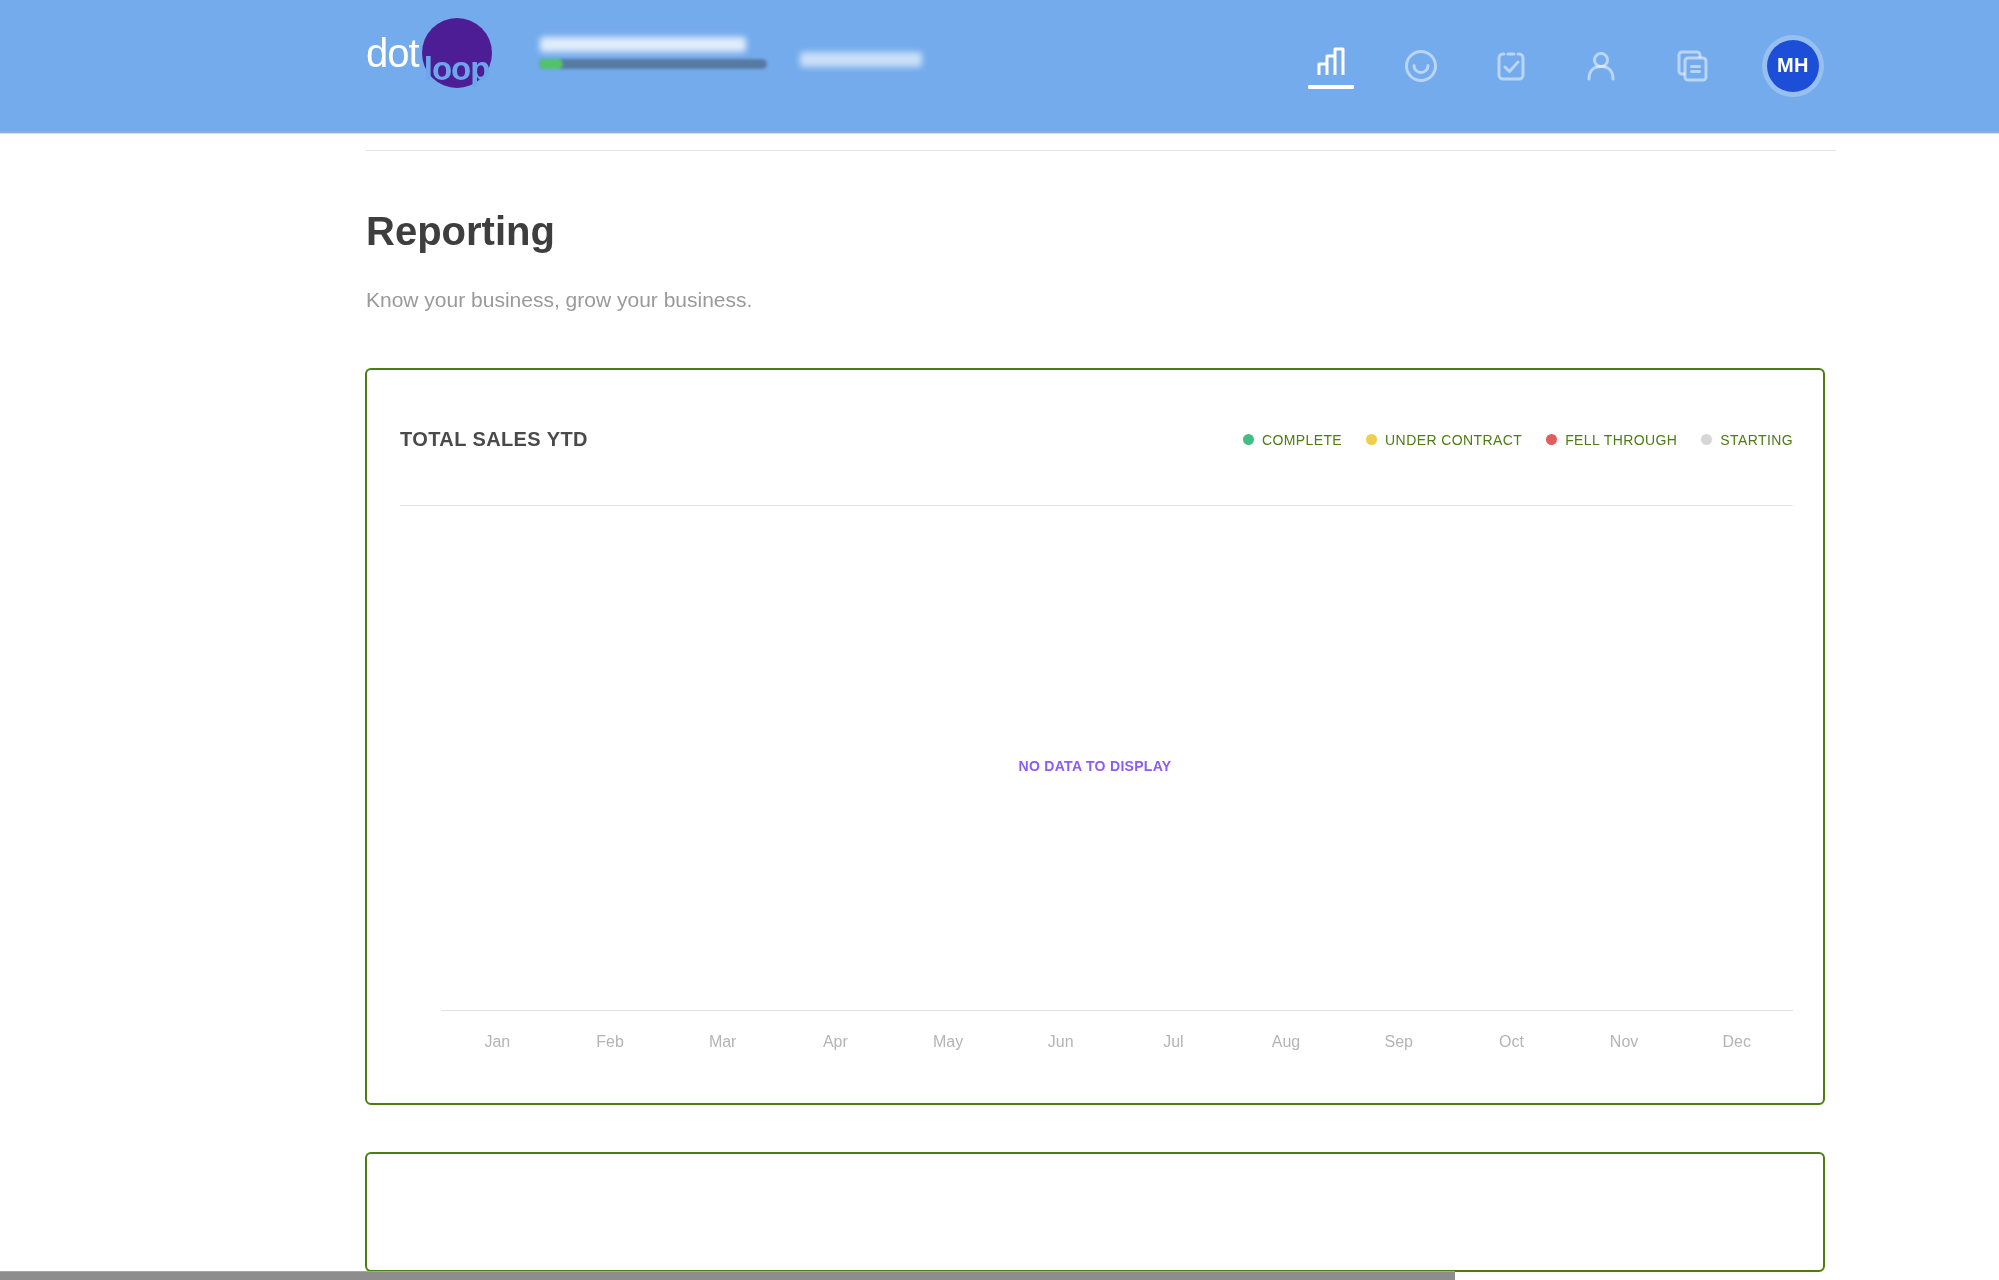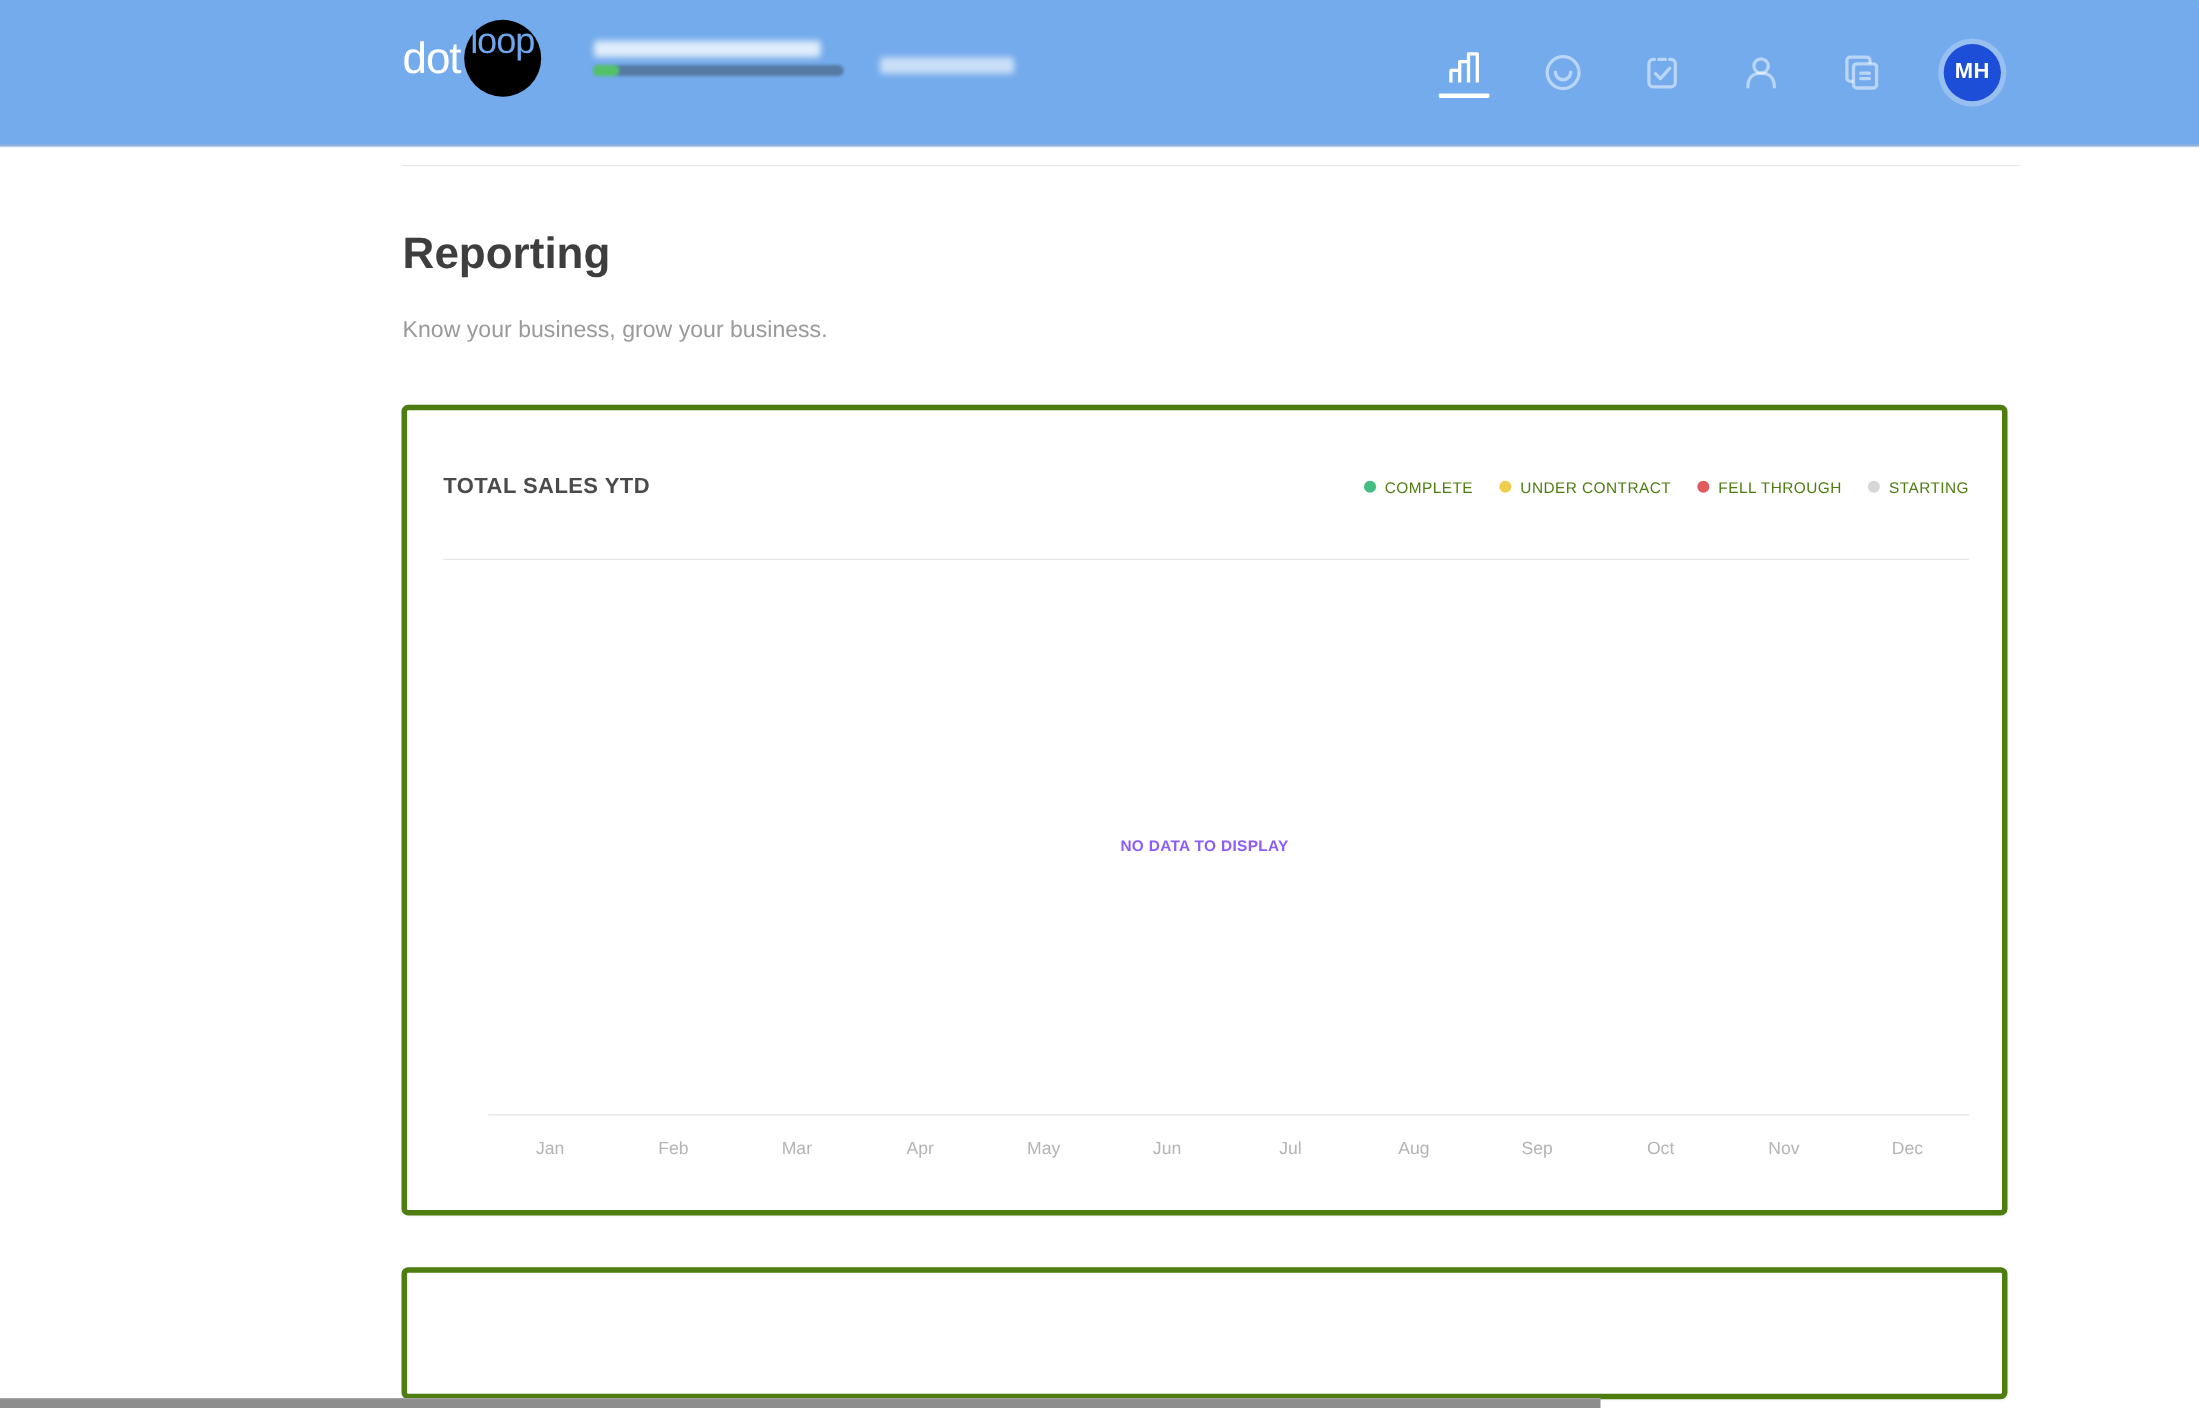--- a/index.html
+++ b/index.html
@@ -13,23 +13,23 @@
 
   
   .app-header {
     position:absolute; left:0; top:0; width:1999px; height:131px;
     background:#74abec;
     box-shadow:0 2px 0 rgba(79,131,196,0.55), 0 3px 0 rgba(195,221,248,0.8);
   }
   .logo { position:absolute; left:366px; top:18px; height:70px; display:flex; align-items:center; }
   .logo-dot { color:#ffffff; font-size:40px; letter-spacing:-1px; margin-right:3px; }
   .logo-circle {
-    width:70px; height:70px; border-radius:50%; background:#000000;
-    display:flex; align-items:flex-start; justify-content:center;
-    color:#6da6ea; font-size:33px; letter-spacing:-1px;
+    width:70px; height:70px; border-radius:50%; background:#4c1d95;
+    display:flex; align-items:flex-end; justify-content:center;
+    color:#6da6ea; font-size:33px; letter-spacing:-1px;font-weight:bold;
   }
   .redacted-name {
     position:absolute; left:540px; top:37px; width:206px; height:15px;
     background:rgba(255,255,255,0.78); border-radius:3px; filter:blur(3px);
   }
   .loops-progress {
     position:absolute; left:539px; top:59px; width:228px; height:10px;
     background:rgba(62,82,102,0.55); border-radius:5px; filter:blur(1.5px);
   }
   .loops-progress-fill { width:24px; height:10px; background:#52c268; border-radius:5px; }
@@ -68,21 +68,21 @@
     font-size:40px; font-weight:700; color:#3e3e3e;
   }
   .page-subtitle {
     margin:34px 163px 0 366px;
     font-size:21px; color:#9a9a9a;
   }
 
   
   .card {
     margin-left:365px; width:1460px; background:#ffffff;
-    border:5px solid #4d7c0f; border-radius:6px;
+    border:2px solid #4d7c0f; border-radius:6px;
     box-shadow:0 1px 2px rgba(0,0,0,0.03);
   }
   .sales-card { margin-top:56px; height:737px; }
   .card-head {
     display:flex; justify-content:space-between; align-items:center;
     padding:58px 30px 0 33px;
   }
   .card-title { font-size:20px; font-weight:700; color:#4a4a4a; letter-spacing:0.4px; }
   .legend { display:flex; align-items:center; }
   .legend-item { display:flex; align-items:center; margin-left:24px; }

